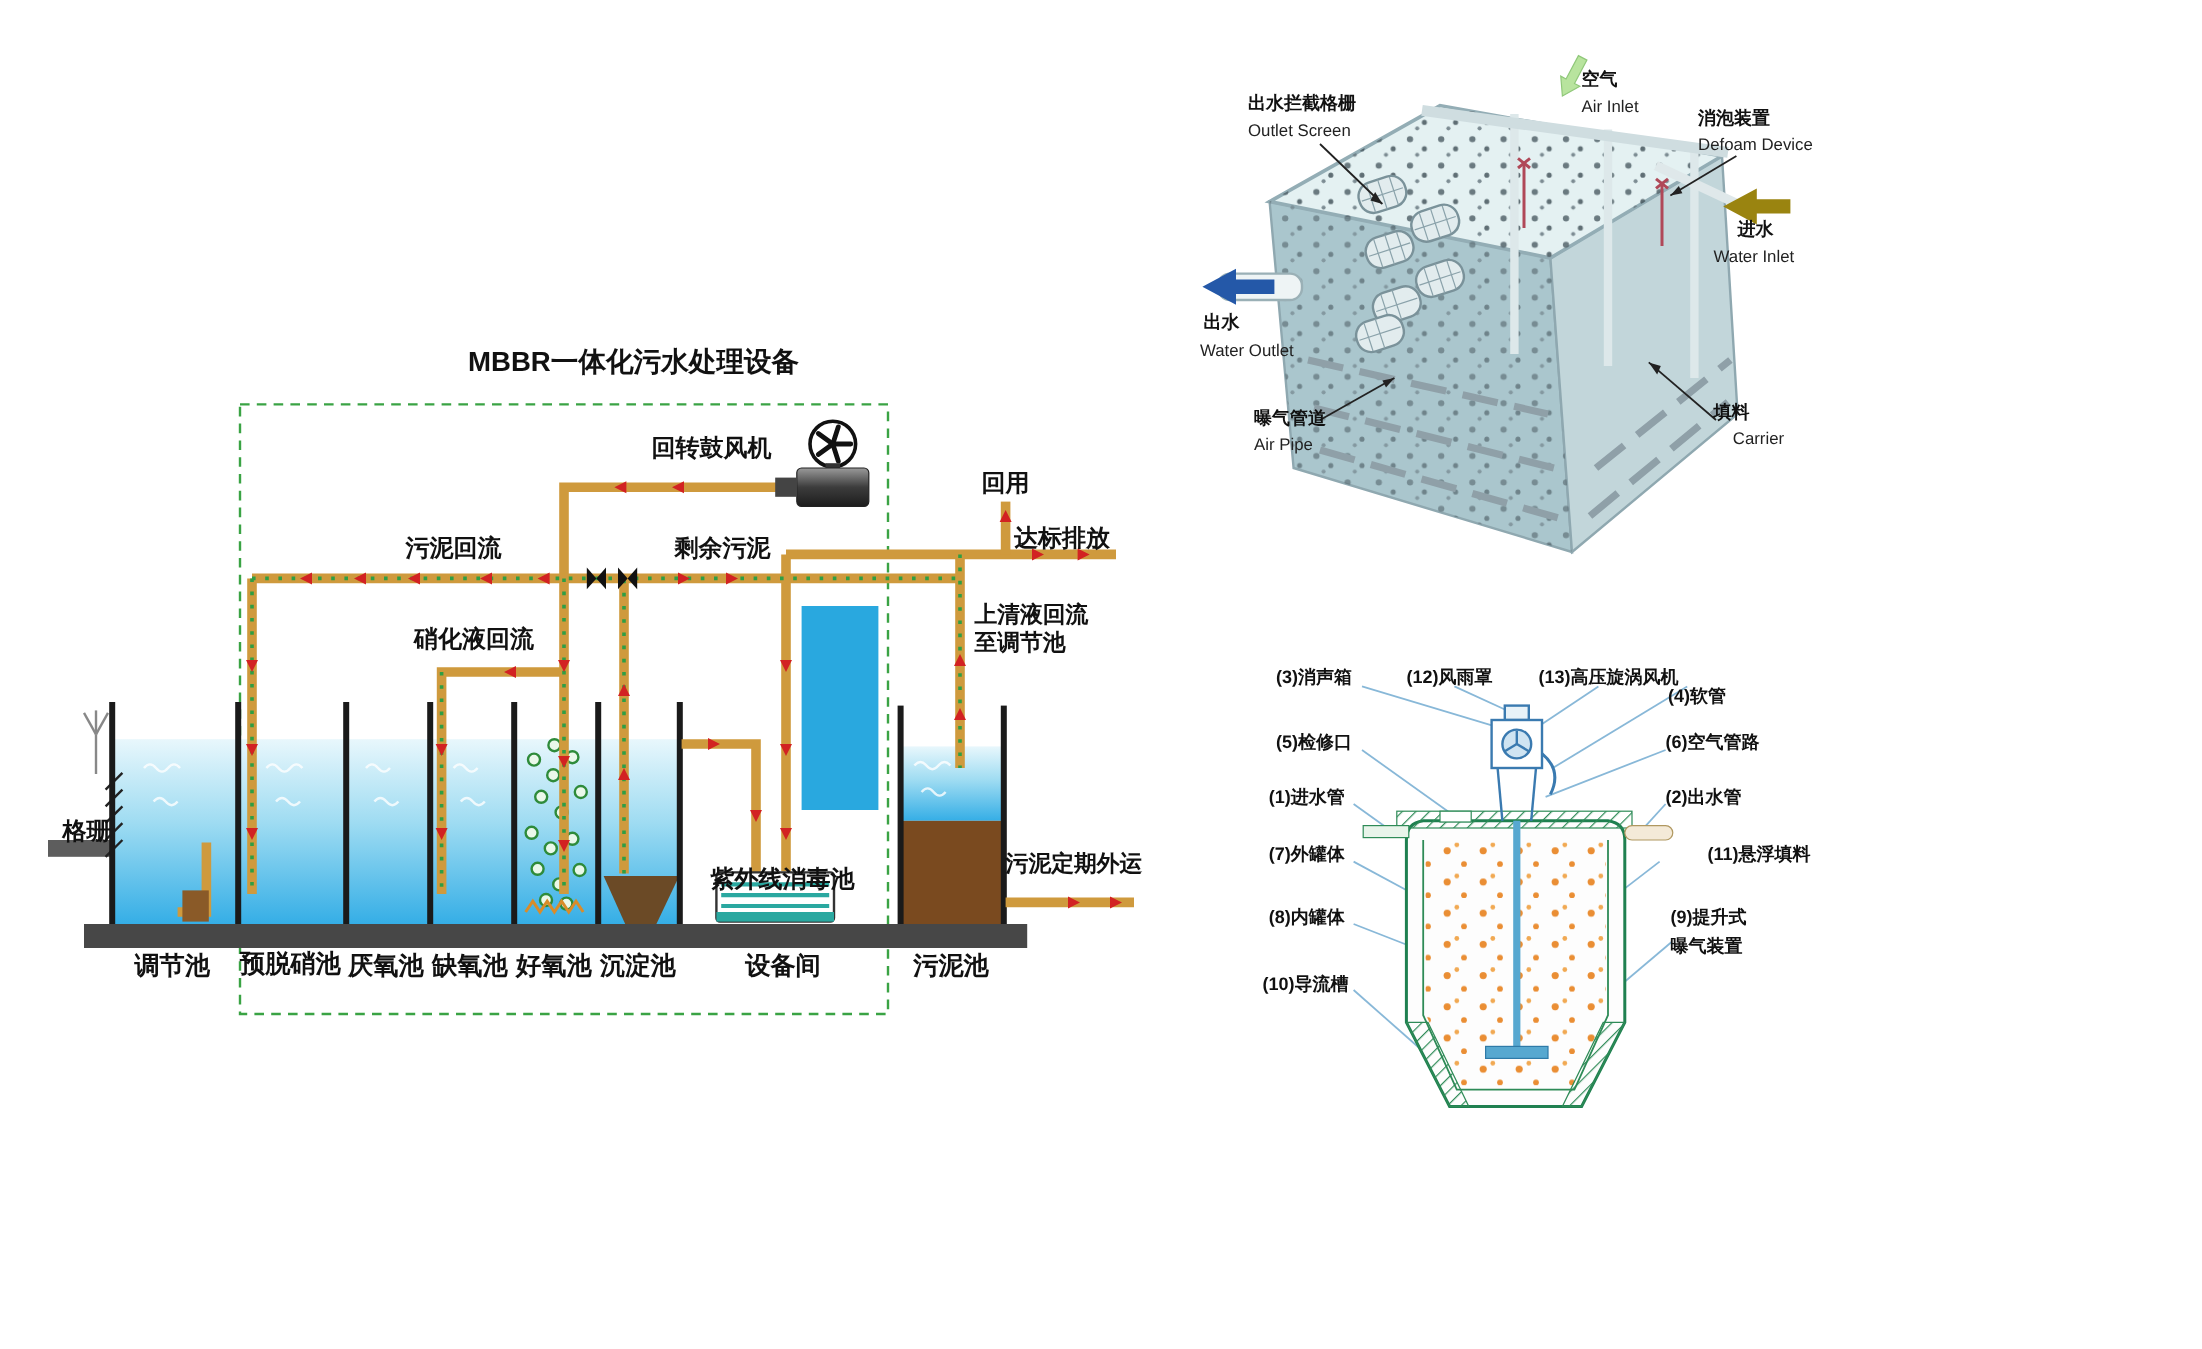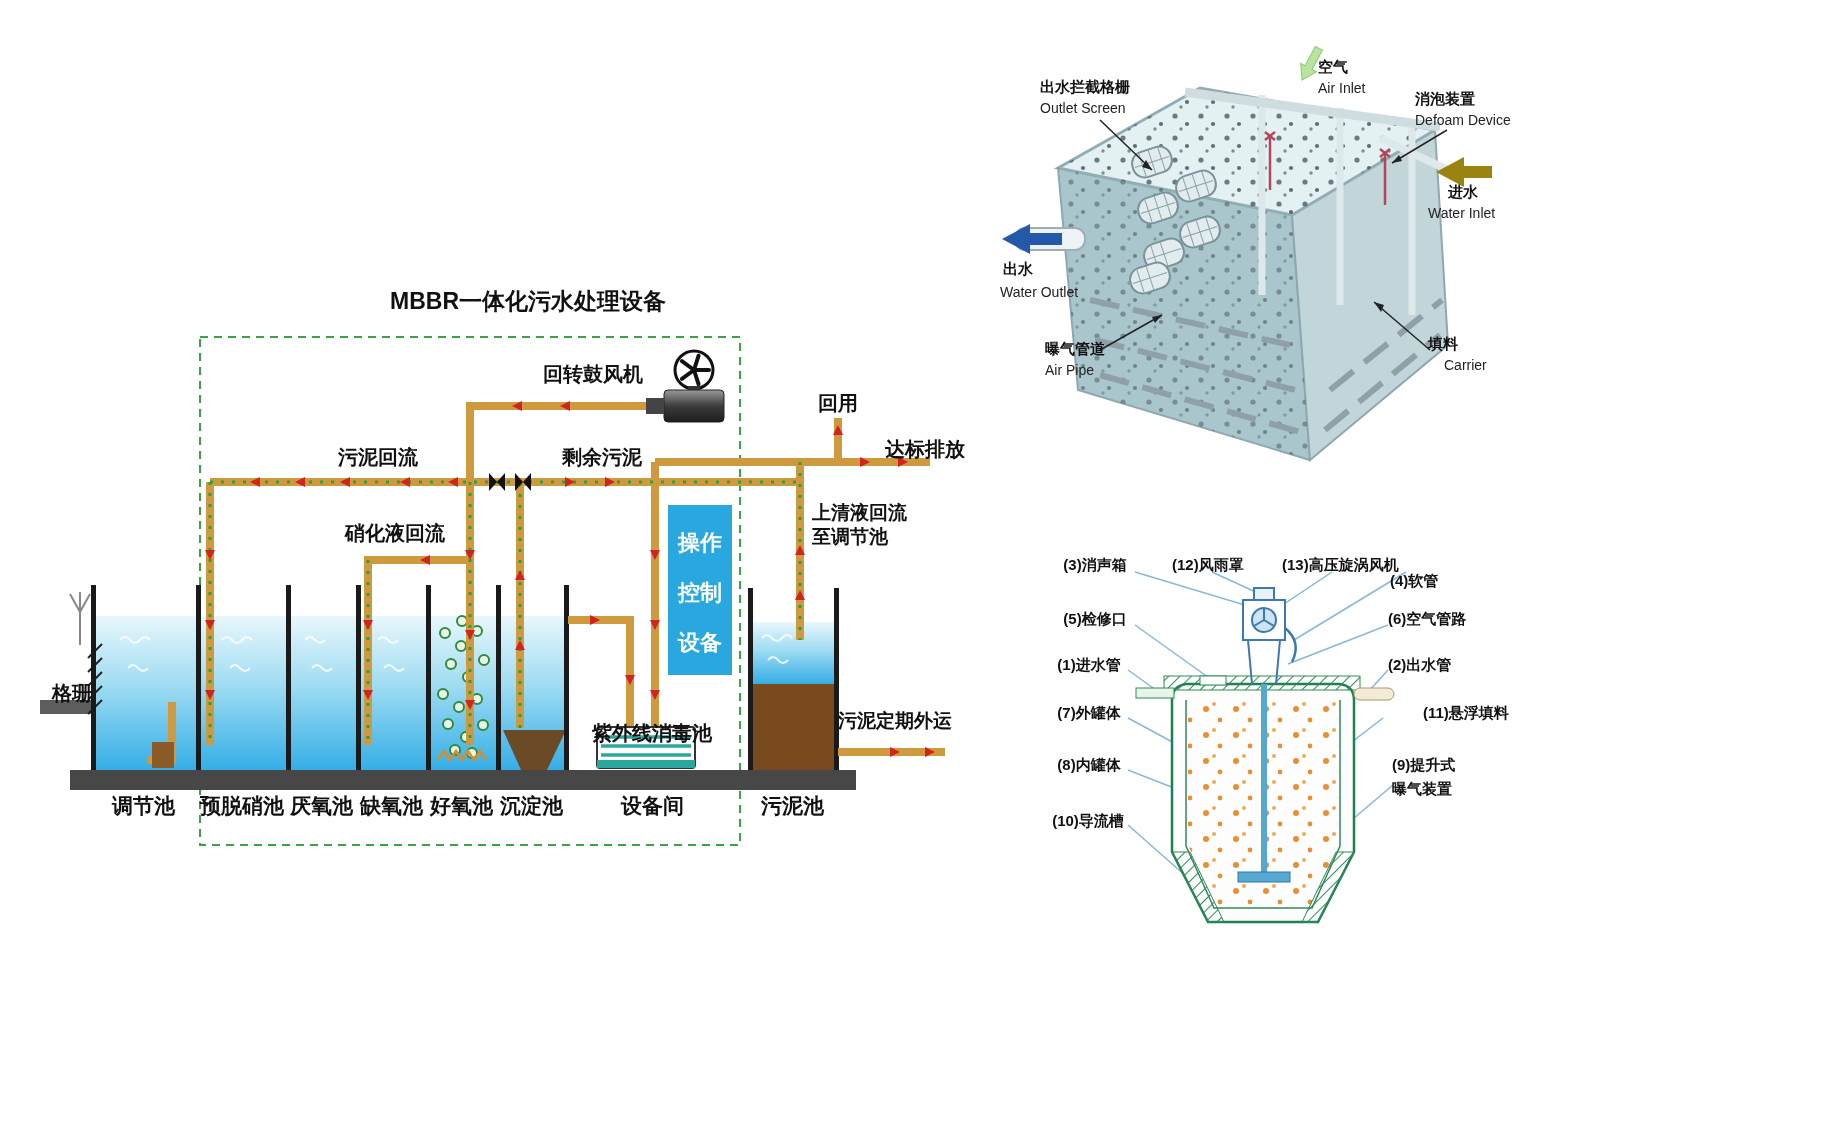--- a/index.html
+++ b/index.html
@@ -364,35 +364,30 @@
   </g>
 </svg>
 
 
 <div class="lbl b" style="left:390px;top:288px;font-size:23px;">MBBR一体化污水处理设备</div>
 <div class="lbl s20" style="left:543px;top:363px;">回转鼓风机</div>
 <div class="lbl s20" style="left:338px;top:446px;">污泥回流</div>
 <div class="lbl s20" style="left:562px;top:446px;">剩余污泥</div>
 <div class="lbl s20" style="left:345px;top:522px;">硝化液回流</div>
 <div class="lbl s20" style="left:818px;top:392px;">回用</div>
-<div class="lbl s20" style="left:845px;top:438px;margin-left:40px;">达标排放</div>
+<div class="lbl s20" style="left:845px;top:438px;">达标排放</div>
 <div class="lbl s19" style="left:812px;top:502px;">上清液回流</div>
 <div class="lbl s19" style="left:812px;top:526px;">至调节池</div>
 <div class="lbl s20" style="left:592px;top:682px;margin-top:40px;">紫外线消毒池</div>
 <div class="lbl s19" style="left:838px;top:710px;">污泥定期外运</div>
 <div class="lbl s20" style="left:52px;top:682px;">格珊</div>
 
-<div id="control-text">
-  <span>操作</span>
-  <span>控制</span>
-  <span>设备</span>
-</div>
 
 <div class="lbl tank-lbl" style="left:112px;top:794px;">调节池</div>
-<div class="lbl tank-lbl" style="left:200px;top:794px;">预脱硝池</div>
+<div class="lbl tank-lbl" style="left:200px;top:794px;font-family:Liberation Mono, monospace;">预脱硝池</div>
 <div class="lbl tank-lbl" style="left:290px;top:794px;">厌氧池</div>
 <div class="lbl tank-lbl" style="left:360px;top:794px;">缺氧池</div>
 <div class="lbl tank-lbl" style="left:430px;top:794px;">好氧池</div>
 <div class="lbl tank-lbl" style="left:500px;top:794px;">沉淀池</div>
 <div class="lbl tank-lbl" style="left:621px;top:794px;">设备间</div>
 <div class="lbl tank-lbl" style="left:761px;top:794px;">污泥池</div>
 
 <div class="lbl s15" style="left:1040px;top:78px;">出水拦截格栅</div>
 <div class="lbl iso-en" style="left:1040px;top:100px;">Outlet Screen</div>
 <div class="lbl s15" style="left:1318px;top:58px;">空气</div>

